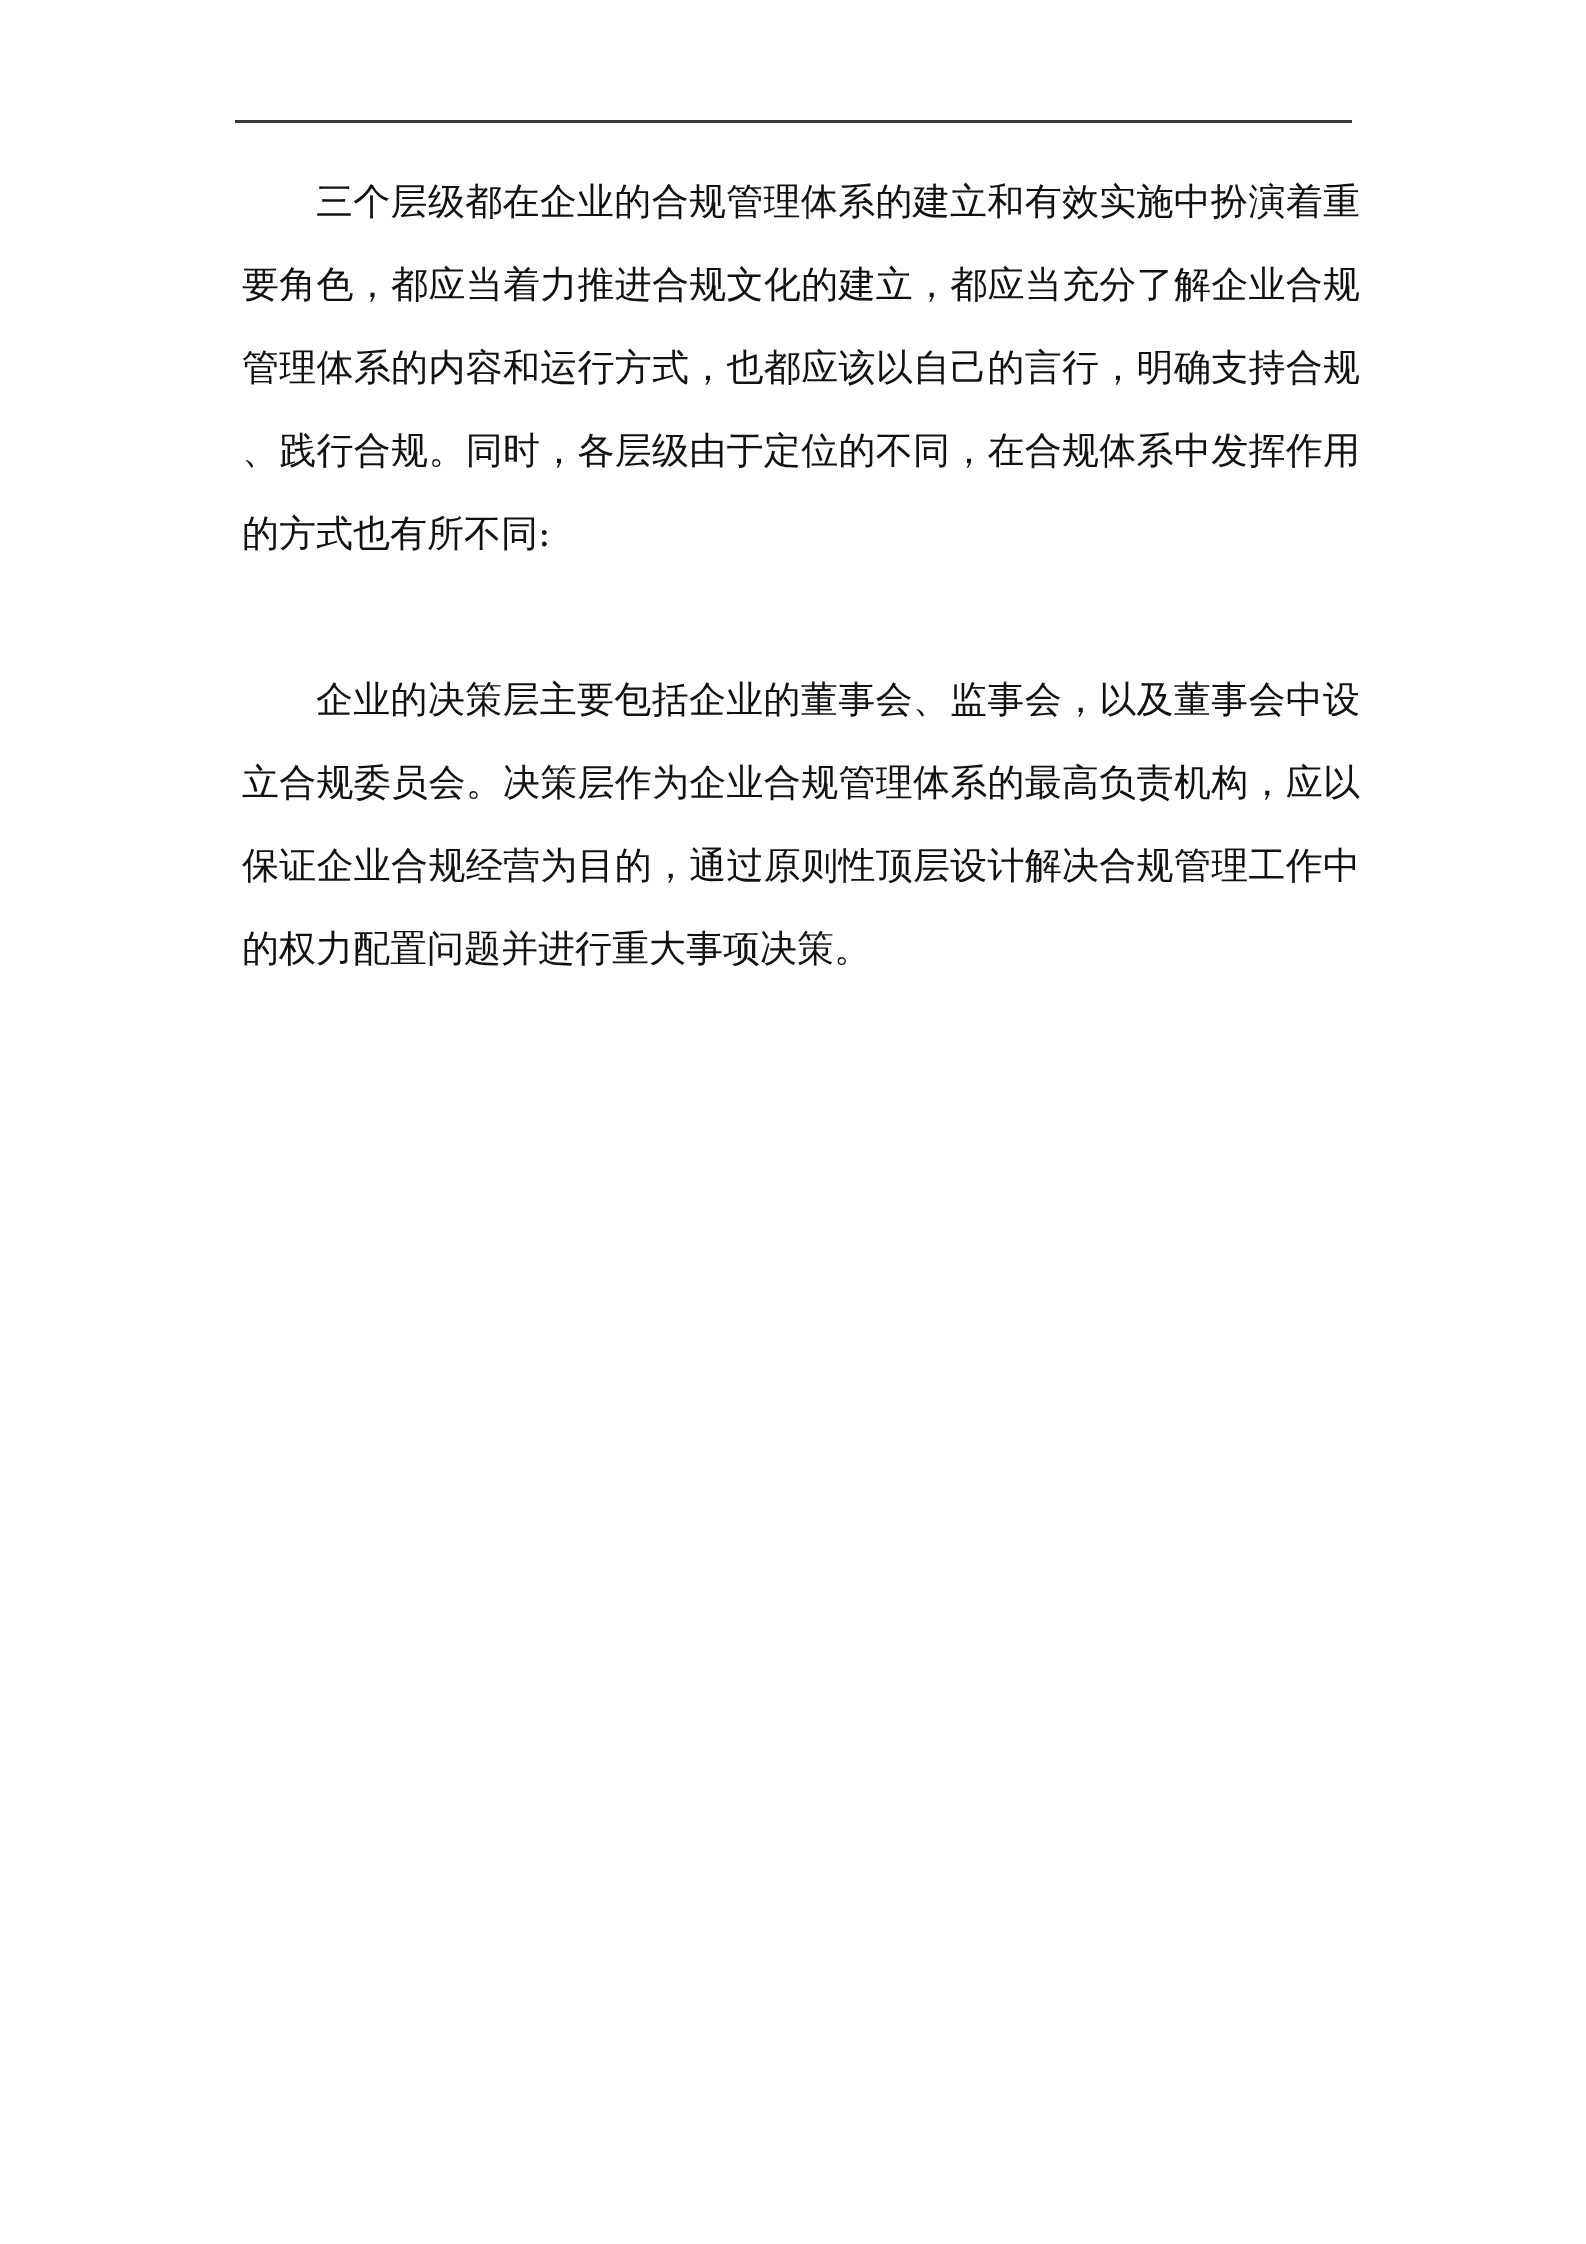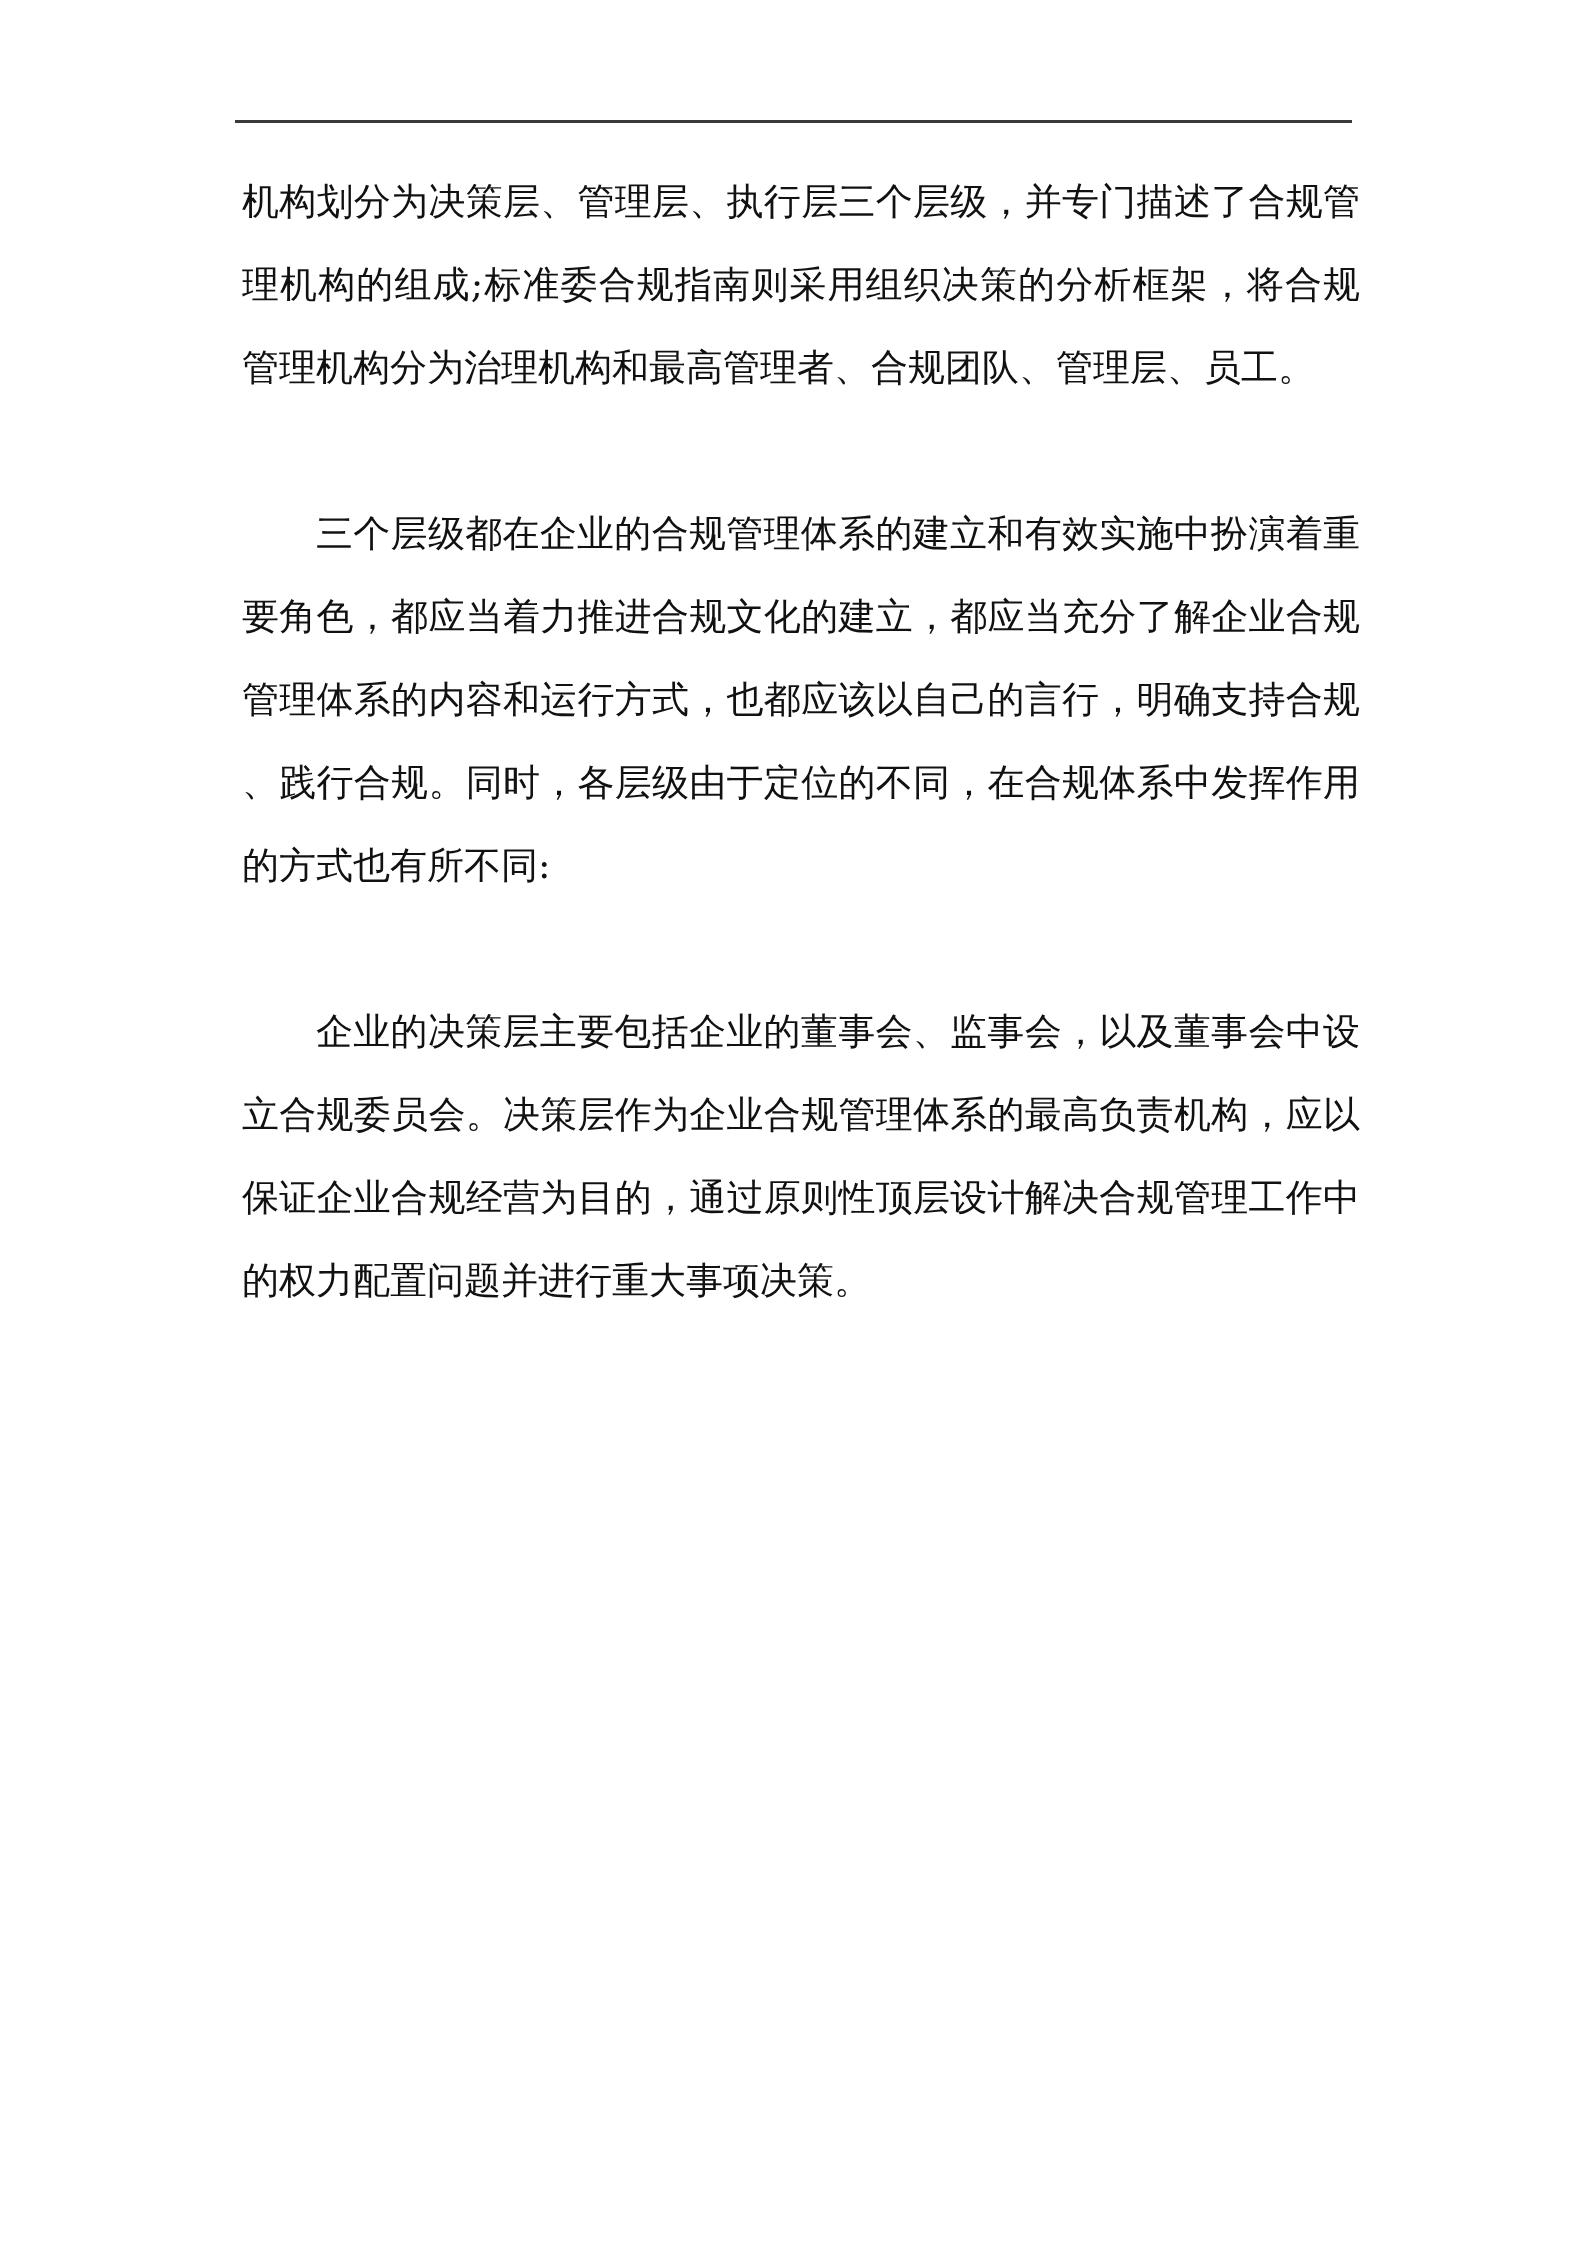--- a/index.html
+++ b/index.html
@@ -58,17 +58,16 @@
     margin-bottom: 0;
   }
 </style>
 </head>
 <body>
 
 <div class="page">
   <div class="header-rule"></div>
 
   <div class="body-text">
-    <p class="para cont">机构划分为决策层、管理层、执行层三个层级，并专门描述了合规管理机构的组成;标准委合规指南则采用组织决策的分析框架，将合规管理机构分为治理机构和最高管理者、合规团队、管理层、员工。</p>
     <p class="para indent">三个层级都在企业的合规管理体系的建立和有效实施中扮演着重要角色，都应当着力推进合规文化的建立，都应当充分了解企业合规管理体系的内容和运行方式，也都应该以自己的言行，明确支持合规、践行合规。同时，各层级由于定位的不同，在合规体系中发挥作用的方式也有所不同:</p>
     <p class="para indent">企业的决策层主要包括企业的董事会、监事会，以及董事会中设立合规委员会。决策层作为企业合规管理体系的最高负责机构，应以保证企业合规经营为目的，通过原则性顶层设计解决合规管理工作中的权力配置问题并进行重大事项决策。</p>
   </div>
 </div>
 
 </body></html>

